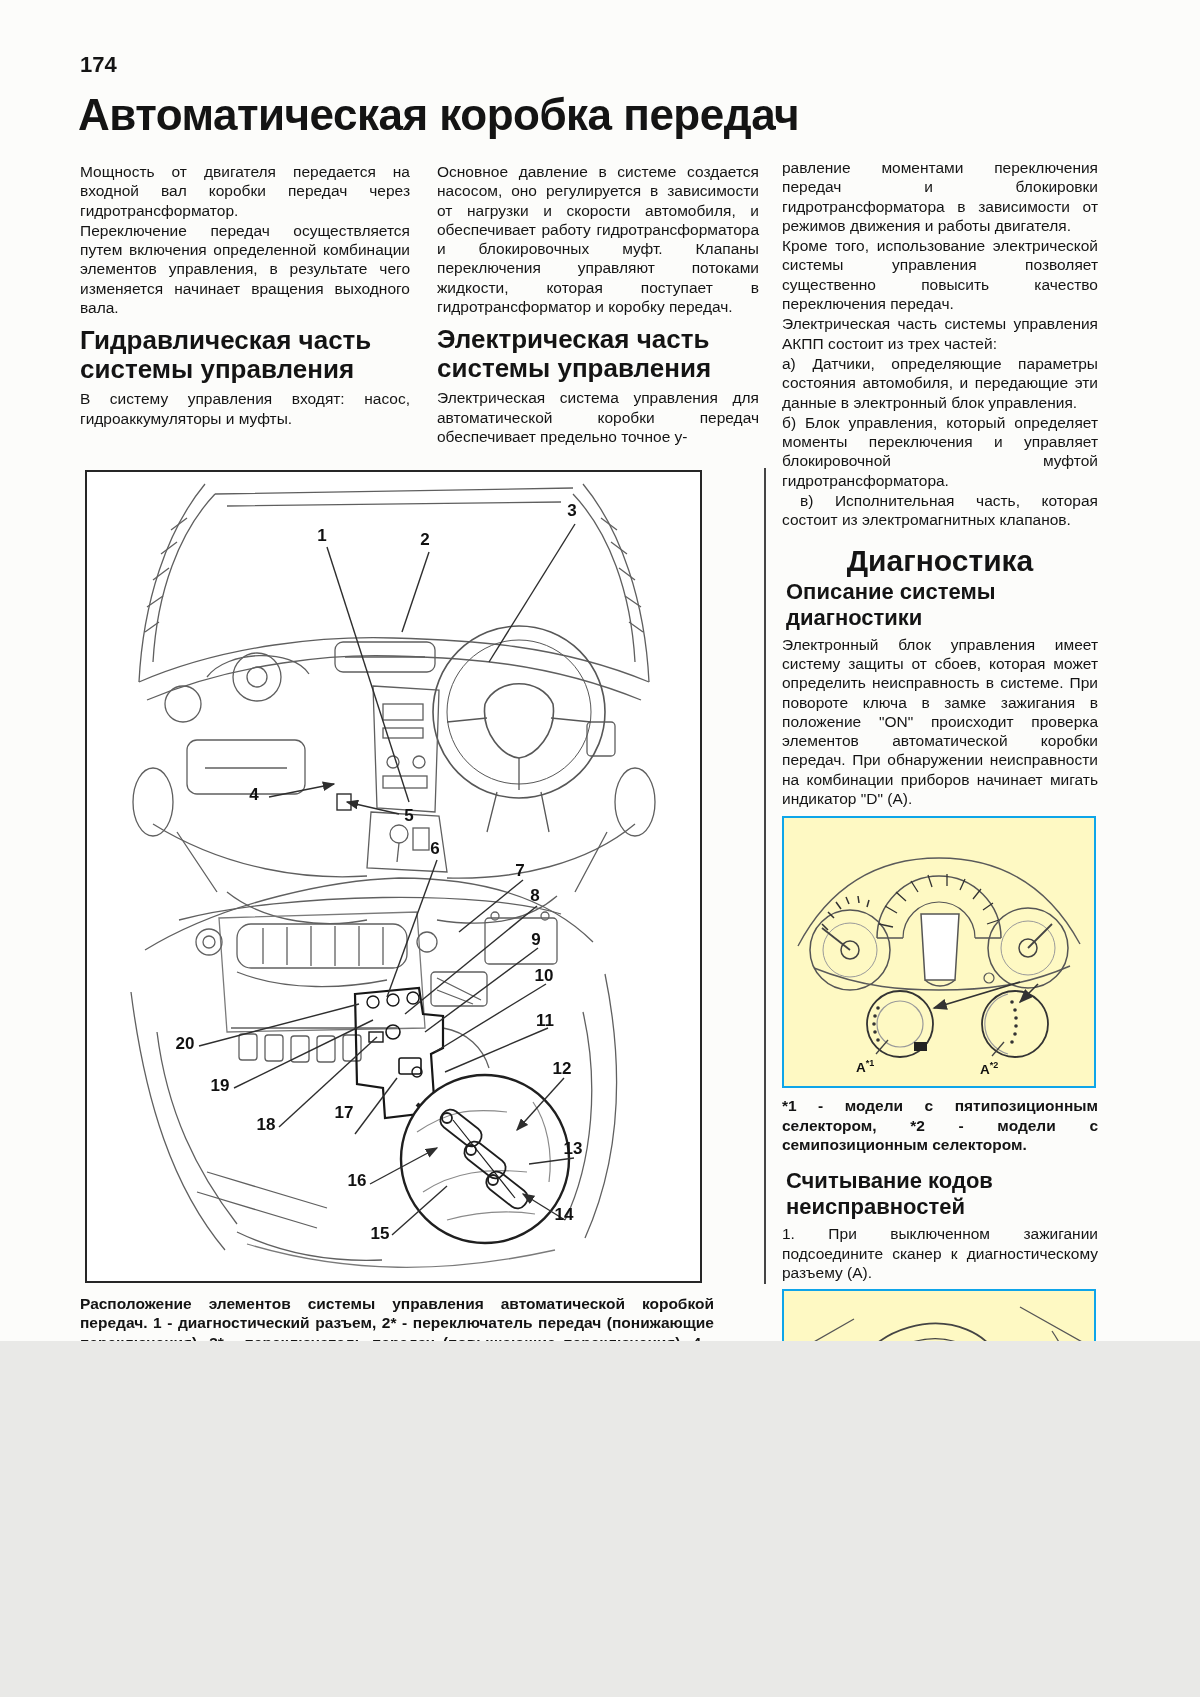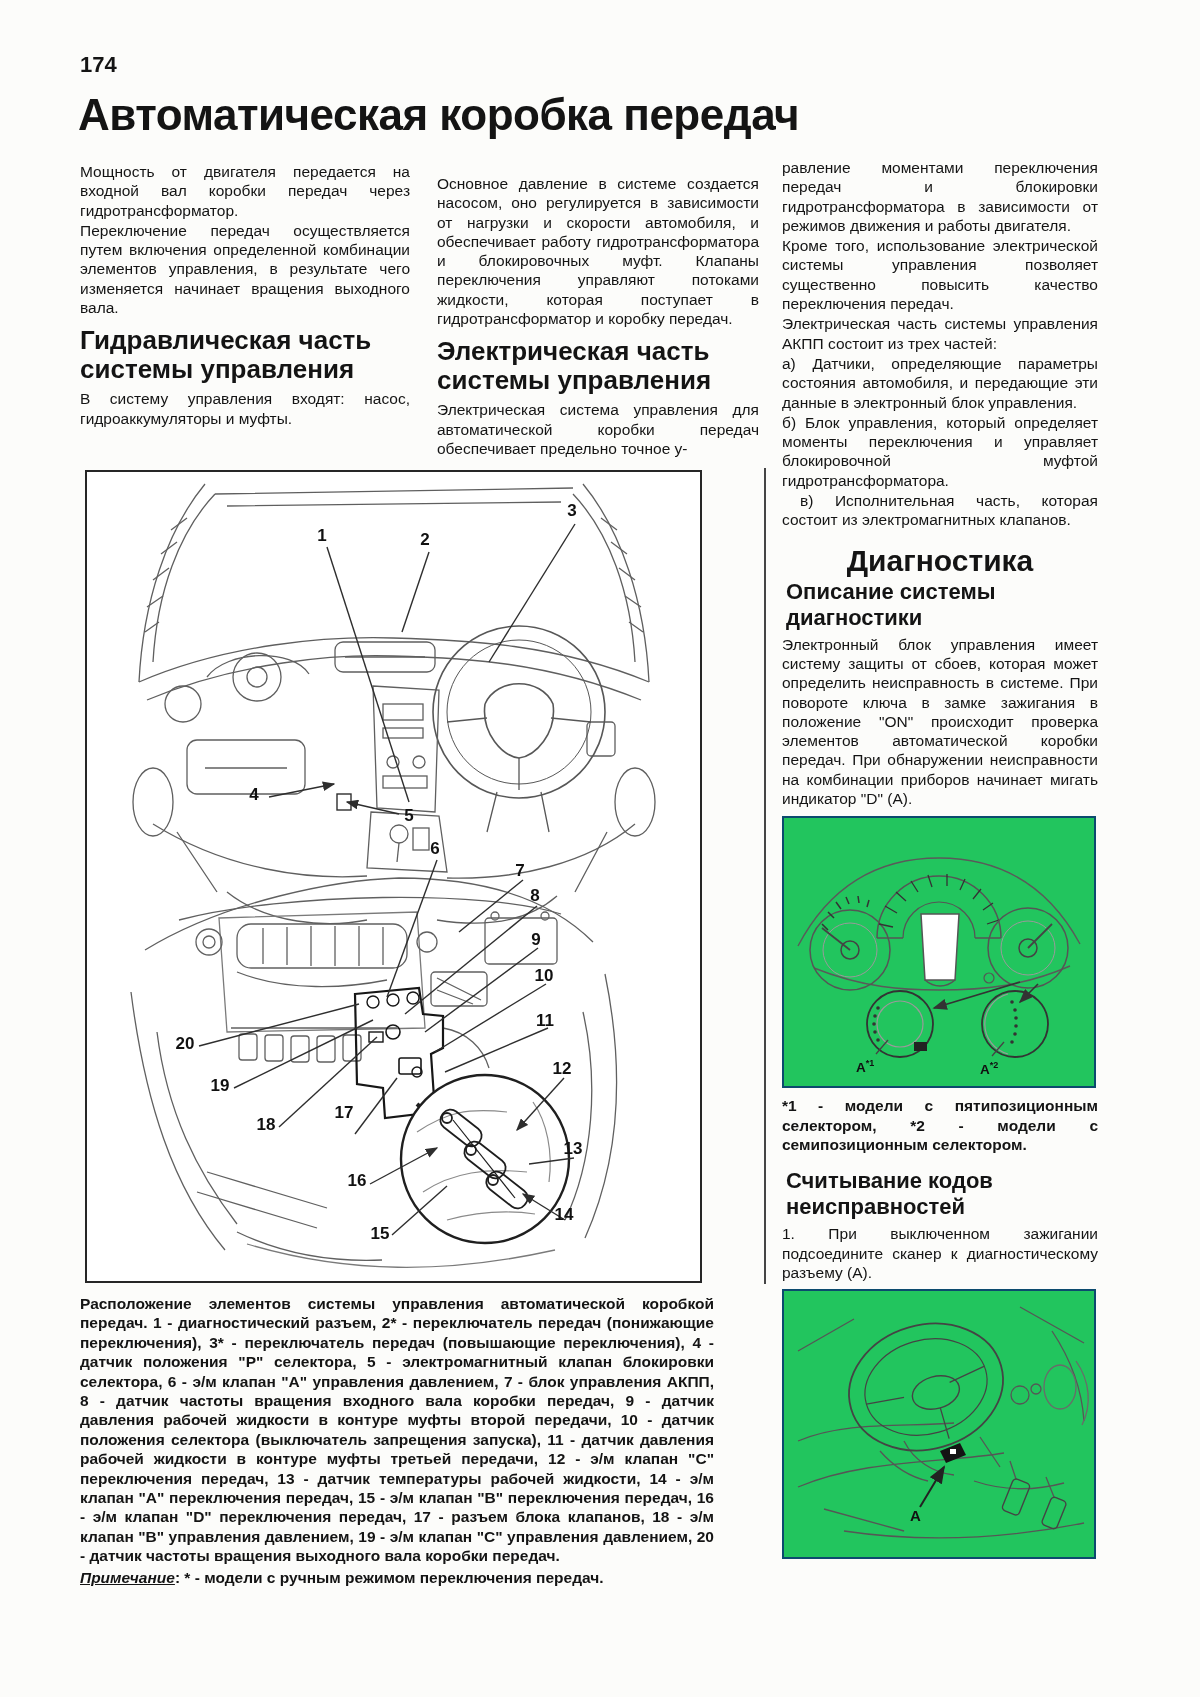--- a/index.html
+++ b/index.html
@@ -1,40 +1,40 @@
 <!DOCTYPE html>
 <html><head>
 <meta charset="utf-8">
 <style>
   html,body{margin:0;padding:0;background:#e9e9e7;}
   .page{
-    position:relative;width:1200px;height:1697px;margin:0 auto;
+    position:relative;width:1200px;height:1341px;margin:0 auto;
     background:#fcfcfa;color:#141414;
     font-family:"Liberation Sans","DejaVu Sans",sans-serif;
     overflow:hidden;
   }
   .pagenum{position:absolute;left:80px;top:52px;font-size:22px;font-weight:700;}
   .title{position:absolute;left:78px;top:90px;margin:0;font-size:44px;font-weight:700;letter-spacing:-0.5px;white-space:nowrap;text-align:right;}
   .col{position:absolute;font-size:15.5px;line-height:19.3px;text-align:justify;}
   .col p{margin:0 0 1px 0;}
   .col1{left:80px;top:162px;width:330px;}
-  .col2{left:437px;top:162px;width:322px;margin-top:12px;}
+  .col2{left:437px;top:162px;width:322px;}
   .col3{left:782px;top:158px;width:316px;}
   h2.sec{font-size:26px;line-height:29px;font-weight:700;margin:9px 0 5px 0;text-align:left;}
   h2.big{font-size:30px;line-height:32px;font-weight:700;margin:15px 0 2px 0;text-align:center;}
   h3.sub{font-size:22px;line-height:26px;font-weight:700;margin:2px 0 4px 4px;text-align:left;}
   .indent{margin-left:18px;}
   .findent{text-indent:18px;}
   .vrule{position:absolute;left:764px;top:468px;width:2px;height:816px;background:#454545;}
   figure{margin:0;}
   .mainfig{
     position:absolute;left:85px;top:470px;width:613px;height:809px;
     border:2px solid #262626;background:#ffffff;
   }
-  .sidefig{position:relative;border:2px solid #0c4a6e;background:#22c55e;margin-top:8px;}
+  .sidefig{position:relative;border:2px solid #0ea5e9;background:#fef9c3;margin-top:8px;}
   .clusterfig{width:310px;height:268px;}
   .fig2{width:310px;height:266px;margin-top:7px;}
   .callout{
     position:absolute;transform:translate(-50%,-50%);
     font-size:17px;font-weight:700;color:#111;background:rgba(255,255,255,.0);
     line-height:17px;
   }
   .figlabel{position:absolute;font-size:13.5px;font-weight:700;color:#111;line-height:14px;}
   .figlabel sup{font-size:9px;}
   .biglabel{font-size:15px;}

